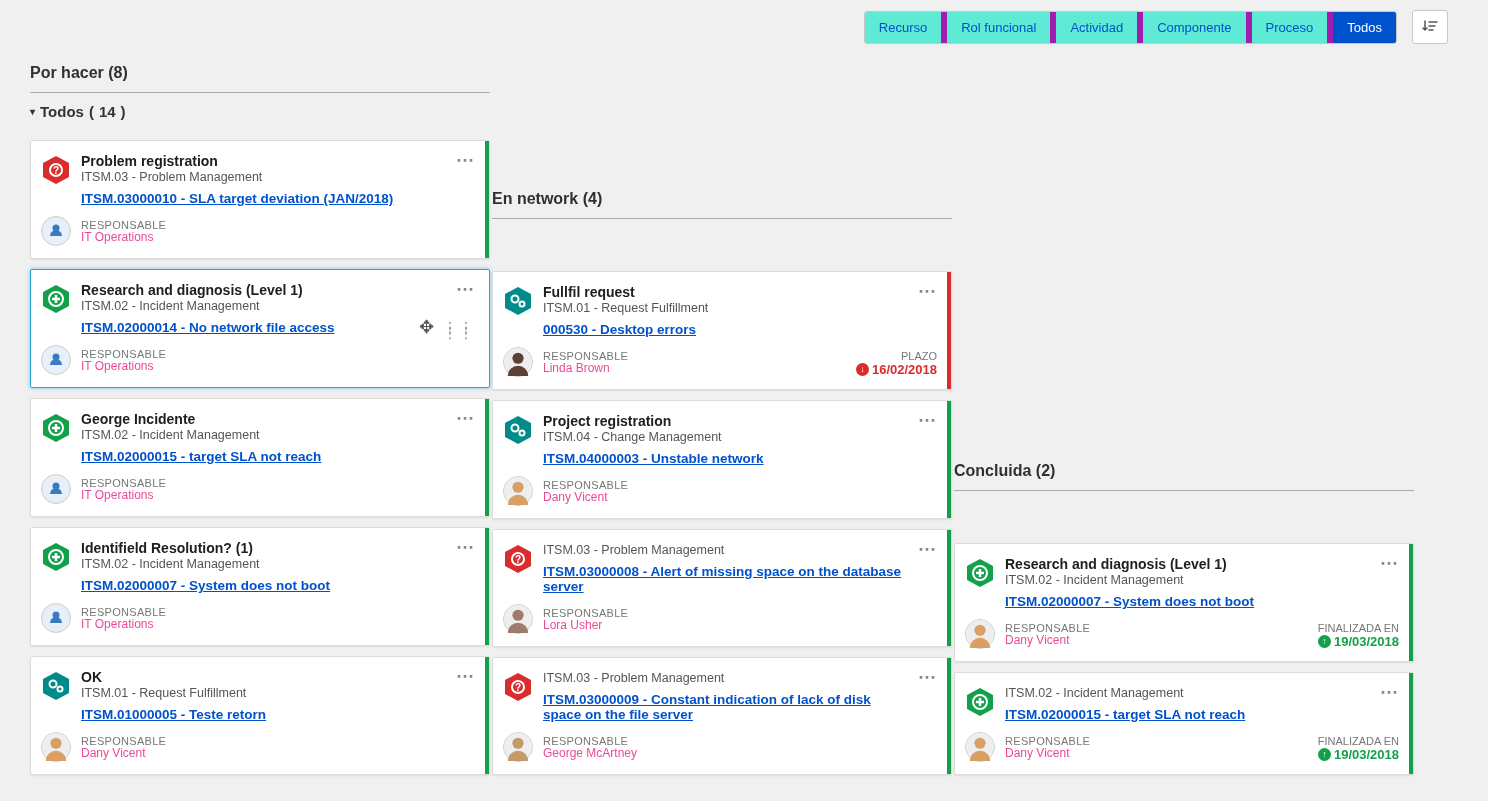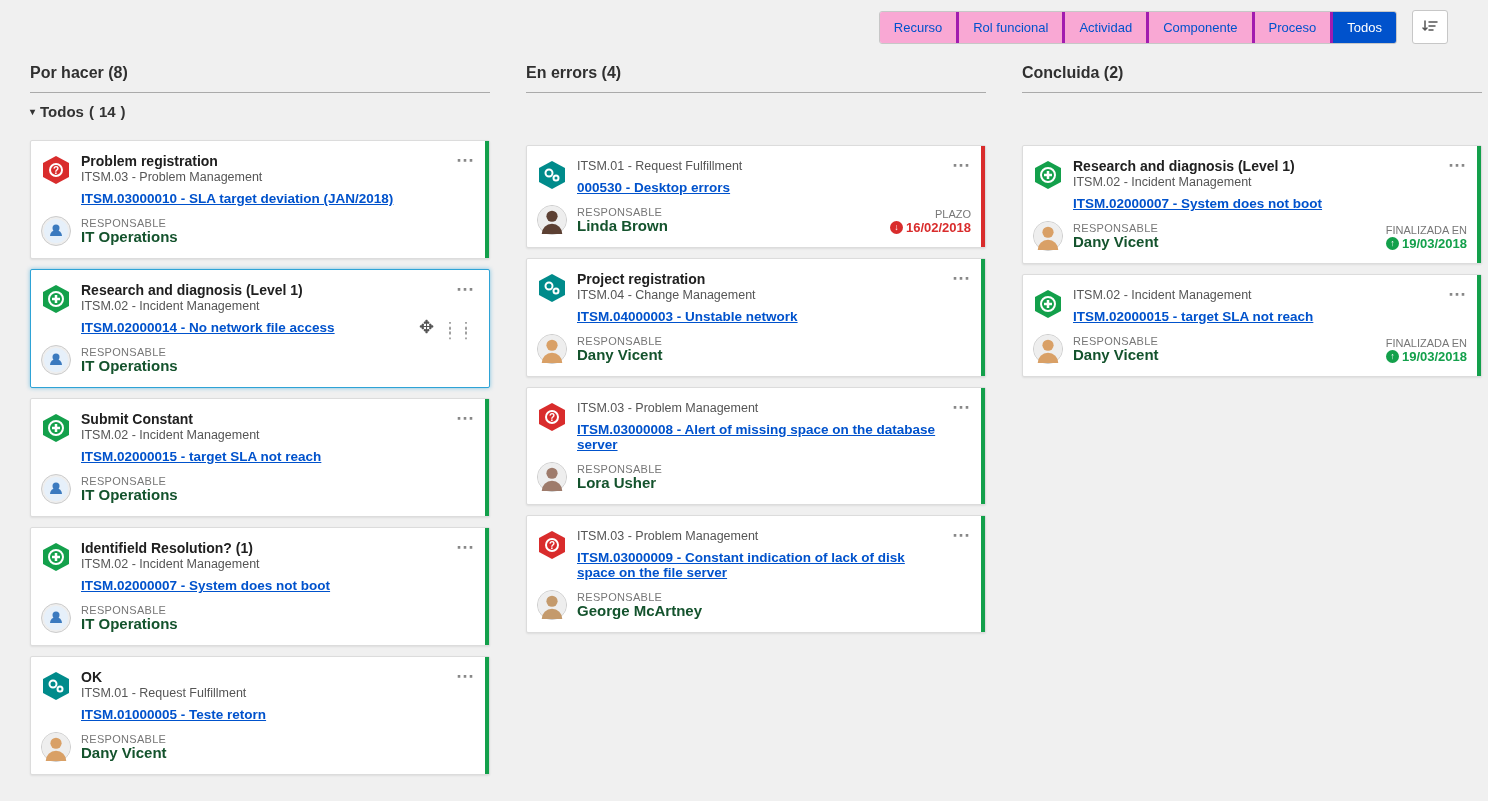--- a/index.html
+++ b/index.html
@@ -19,43 +19,44 @@
   }
   .filter-group {
     display: flex;
     border: 1px solid #c7c7c7;
     border-radius: 3px;
     overflow: hidden;
     margin-right: 15px;
   }
   .filter-btn {
     padding: 8px 14px;
-    background: #f9a8d4;
+    background: #5eead4;
     border: none;
-    border-right: 3px solid #a21caf;
+    border-right: 6px solid #a21caf;
     color: #0052cc;
     font-size: 13px;
     cursor: pointer;
   }
   .filter-btn:last-child { border-right: none; }
   .filter-btn.active { background: #0052cc; color: #fff; }
   .sort-btn {
     width: 36px; height: 34px;
     background: #fff;
     border: 1px solid #c7c7c7;
     border-radius: 3px;
     color: #555;
     cursor: pointer;
     display:flex; align-items:center; justify-content:center;
     margin-right: 30px;
   }
 
   .board {
     display: flex;
-    gap: 36px;
+    gap: 2px;
+    align-items: flex-end;
   }
   .column {
     width: 460px;
     flex-shrink: 0;
   }
   .col-title {
     font-size: 16px;
     font-weight: 600;
     color: #303030;
     padding-bottom: 10px;
@@ -126,21 +127,21 @@
   .avatar {
     width: 30px; height: 30px; border-radius: 50%;
     border: 1px solid #ccc;
     background: #eee;
     flex-shrink: 0;
     display:flex; align-items:center; justify-content:center;
   }
   .resp-text .lbl {
     font-size: 11px; color: #777; letter-spacing: .3px;
   }
-  .resp-text .val { font-size: 15px; color: #14532d; margin-top: -1px; font-weight: bold; }
+  .resp-text .val { font-size: 12px; color: #ec4899; margin-top: -1px; }
 
   .more-dots {
     position: absolute;
     top: 8px; right: 14px;
     color: #888;
     font-size: 18px;
     font-weight: 700;
     letter-spacing: 1px;
     cursor: pointer;
   }
@@ -287,21 +288,21 @@
     <span class="more-dots">⋯</span>
 
     <div class="type-icon">
             <svg class="hex" width="30" height="30" viewBox="0 0 30 30">
     <polygon points="15,1 28,8 28,22 15,29 2,22 2,8" fill="#13a04b"></polygon>
     <path d="M11 15 h8 M15 11 v8" stroke="#fff" stroke-width="2.5" fill="none"></path>
               <circle cx="15" cy="15" r="7" fill="none" stroke="#fff" stroke-width="2"></circle>
   </svg>
           </div>
     <div class="card-body">
-      <div class="card-title">Submit Constant</div>
+      <div class="card-title">George Incidente</div>
       <div class="card-sub">ITSM.02 - Incident Management</div>
       <a class="card-link" href="#">ITSM.02000015 - target SLA not reach</a>
       <div class="resp-row">
         <div class="avatar">
                 <svg width="24" height="24" viewBox="0 0 24 24">
                   <circle cx="12" cy="12" r="12" fill="#e6f0fa"></circle>
                   <path d="M6 17 a5 5 0 0 1 12 0 Z" fill="#3b7abf"></path>
                   <circle cx="12" cy="9" r="3.5" fill="#3b7abf"></circle>
                 </svg>
               </div>
@@ -373,37 +374,38 @@
         </div>
       </div>
     </div>
 
   </div>
       </div>
   </div>
 
   <div class="column">
     <div class="col-title">
-      <span>En errors</span>
+      <span>En network</span>
       (<span>4</span>)
     </div>
     <div style="height:42px"></div>
     <div id="col1-cards">
   <div class="card ">
     <div class="stripe red"></div>
     <span class="more-dots">⋯</span>
 
     <div class="type-icon">
             <svg class="hex" width="30" height="30" viewBox="0 0 30 30">
     <polygon points="15,1 28,8 28,22 15,29 2,22 2,8" fill="#008b8b"></polygon>
     <circle cx="12" cy="13" r="3.5" fill="none" stroke="#fff" stroke-width="2"></circle>
               <circle cx="19" cy="18" r="2.5" fill="none" stroke="#fff" stroke-width="2"></circle>
   </svg>
           </div>
     <div class="card-body">
+      <div class="card-title">Fullfil request</div>
       <div class="card-sub">ITSM.01 - Request Fulfillment</div>
       <a class="card-link" href="#">000530 - Desktop errors</a>
       <div class="resp-row">
         <div class="avatar">
                 <svg width="30" height="30" viewBox="0 0 30 30">
                   <circle cx="15" cy="15" r="15" fill="#eee"></circle>
                   <circle cx="15" cy="11" r="6" fill="#5c4033"></circle>
                   <path d="M4 30 a11 11 0 0 1 22 0 Z" fill="#5c4033"></path>
                 </svg>
               </div>

